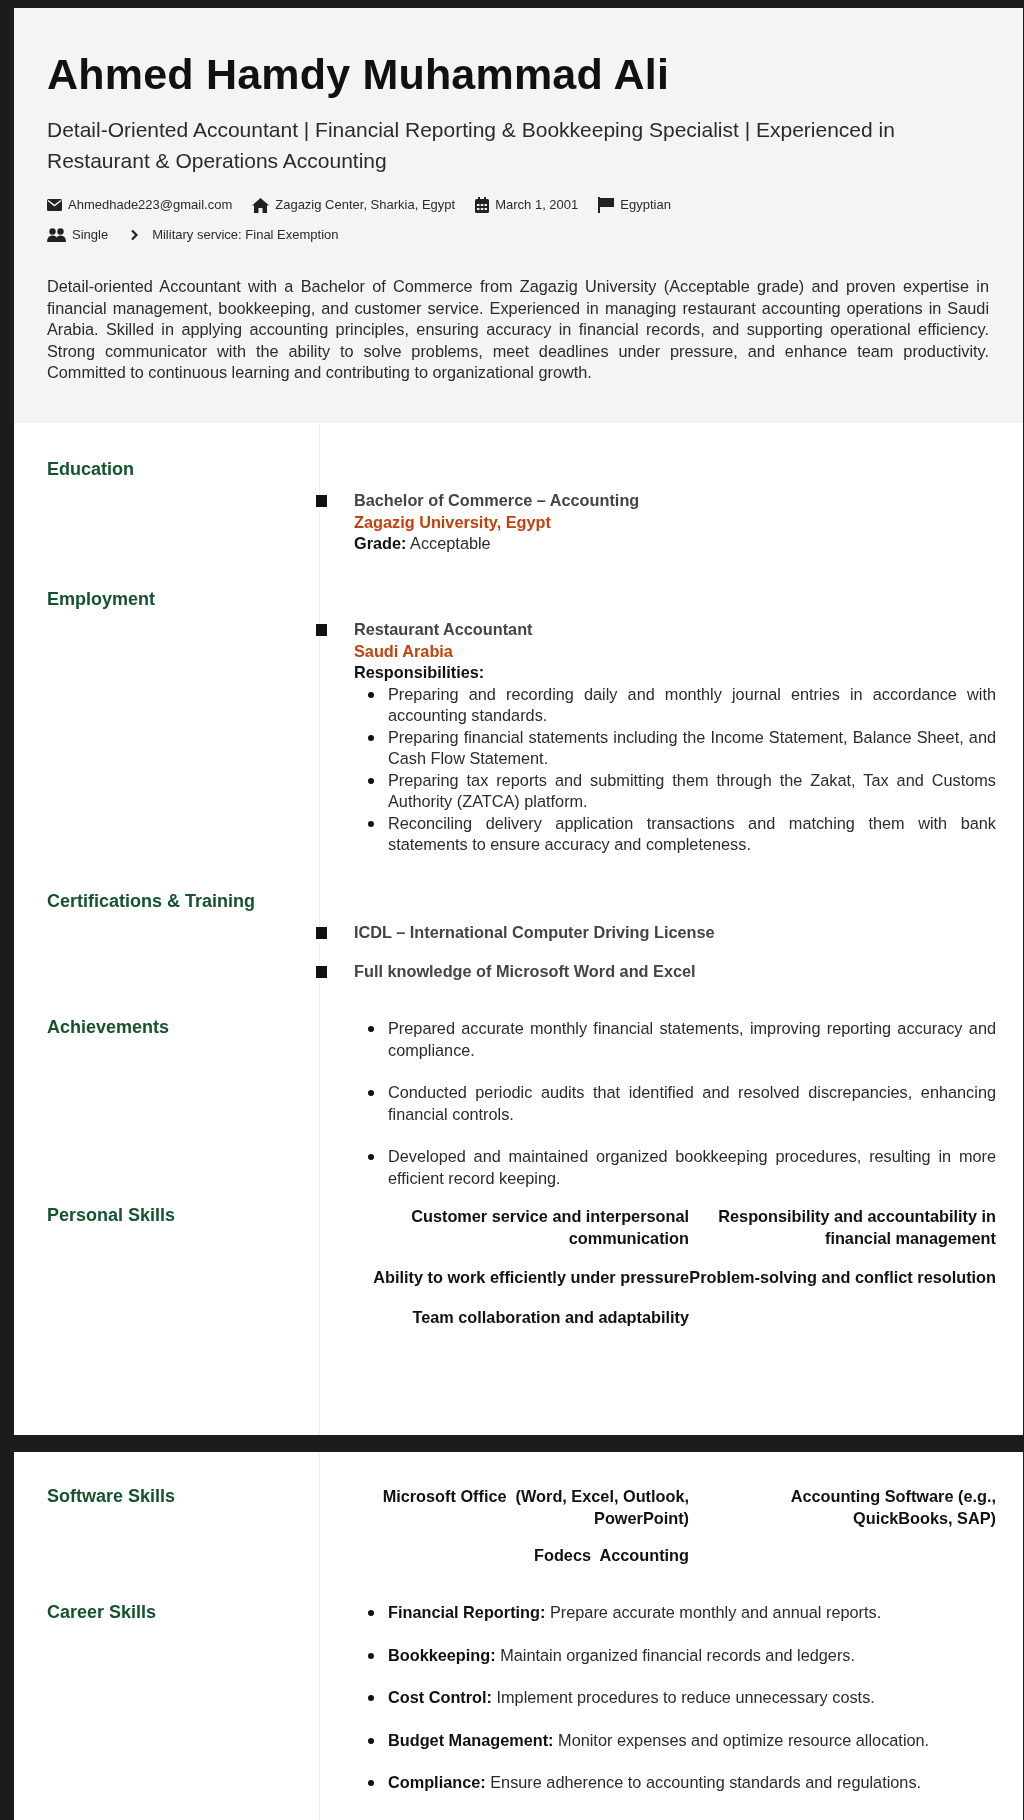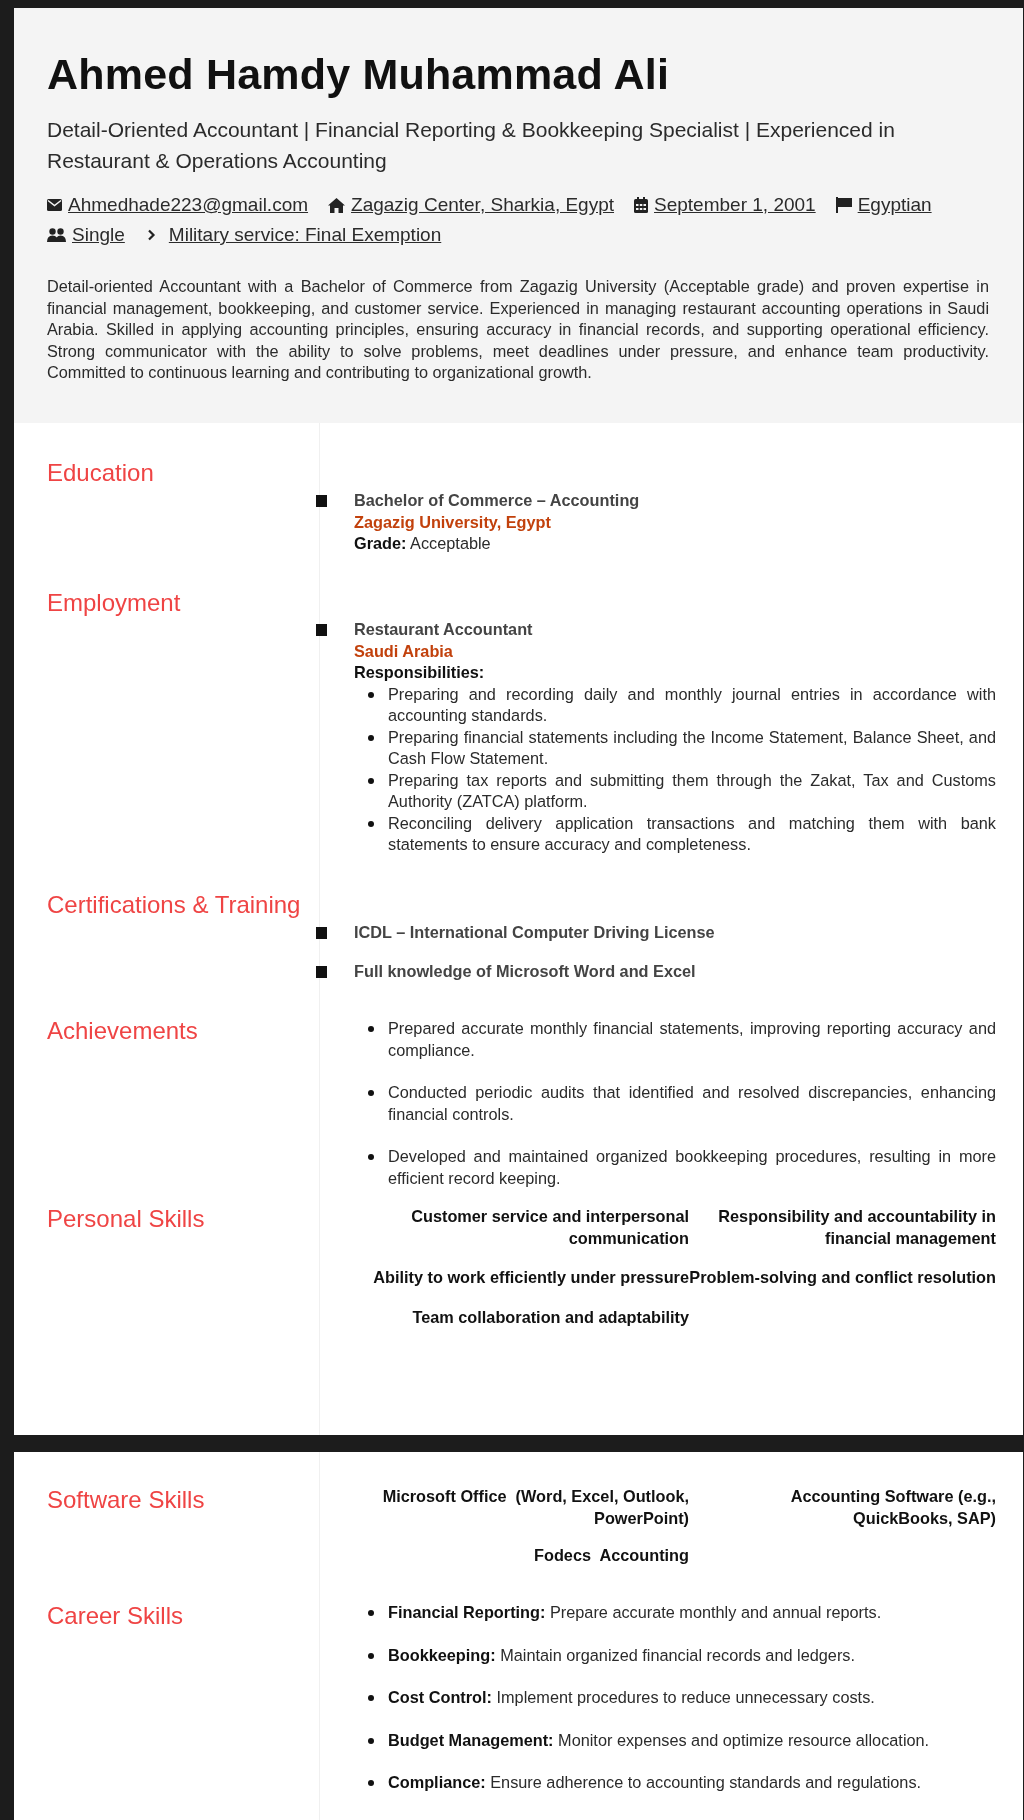--- a/index.html
+++ b/index.html
@@ -6,31 +6,31 @@
   html, body { width: 1024px; height: 1820px; overflow: hidden; }
   body { background: #1c1c1c; font-family: "Liberation Sans", "DejaVu Sans", sans-serif; color: #222; position: relative; }
 
   .page { position: absolute; left: 14px; width: 1009px; background: #ffffff; overflow: hidden; }
   .page1 { top: 8px; height: 1427px; }
   .page2 { top: 1452px; height: 380px; }
 
   .header { background: #f4f4f4; padding: 38px 33px 30px 33px; height: 415px; }
   .name { font-size: 43px; font-weight: bold; color: #111; letter-spacing: 0.2px; line-height: 56px; }
   .subtitle { font-size: 21px; color: #2b2b2b; line-height: 31px; margin-top: 12px; width: 900px; }
-  .meta { margin-top: 14px; font-size: 19px; color: #2b2b2b; line-height: 30px; text-decoration: underline; }
+  .meta { margin-top: 14px; font-size: 13px; color: #2b2b2b; line-height: 30px; }
   .meta-row { display: flex; align-items: center; flex-wrap: nowrap; }
   .meta-item { display: inline-flex; align-items: center; margin-right: 20px; white-space: nowrap; }
   .meta-item svg { margin-right: 6px; flex: none; }
   .summary { margin-top: 26px; font-size: 16.3px; line-height: 21.6px; color: #2b2b2b; text-align: justify; width: 942px; }
 
   .body-area { position: relative; }
   .vline { position: absolute; left: 305px; top: 0; bottom: 0; width: 1px; background: #f0f0f0; }
 
   .section { position: absolute; left: 0; width: 1009px; }
-  .sec-title { position: absolute; left: 33px; font-size: 24px; font-weight: normal; color: #ef4444; }
+  .sec-title { position: absolute; left: 33px; font-size: 18px; font-weight: bold; color: #14532d; }
   .content { position: absolute; left: 340px; width: 642px; font-size: 16.3px; color: #2b2b2b; }
 
   .entry { position: relative; line-height: 21.5px; }
   .entry .sq { position: absolute; left: -38px; top: 5px; width: 11px; height: 12px; background: #111; }
   .entry-title { font-weight: bold; color: #444; }
   .entry-sub { font-weight: bold; color: #c2410c; }
   .bold { font-weight: bold; color: #111; }
 
   ul.bul { list-style: none; }
   ul.bul li { position: relative; padding-left: 34px; text-align: justify; line-height: 21.5px; }
@@ -68,21 +68,21 @@
               <rect x="9" y="0" width="2" height="4" fill="#222"></rect>
               <g fill="#f4f4f4">
                 <rect x="2" y="7" width="2.5" height="2"></rect>
                 <rect x="5.8" y="7" width="2.5" height="2"></rect>
                 <rect x="9.5" y="7" width="2.5" height="2"></rect>
                 <rect x="2" y="11" width="2.5" height="2"></rect>
                 <rect x="5.8" y="11" width="2.5" height="2"></rect>
                 <rect x="9.5" y="11" width="2.5" height="2"></rect>
               </g>
             </svg>
-          <span>September 1, 2001</span>
+          <span>March 1, 2001</span>
         </span>
         <span class="meta-item">
           <svg width="16" height="16" viewBox="0 0 16 16">
               <rect x="0" y="0" width="2" height="16" fill="#222"></rect>
               <path d="M2 1 L16 1 L16 10 L2 10 Z" fill="#222"></path>
             </svg>
           <span>Egyptian</span>
         </span>
       </div>
       <div class="meta-row">

